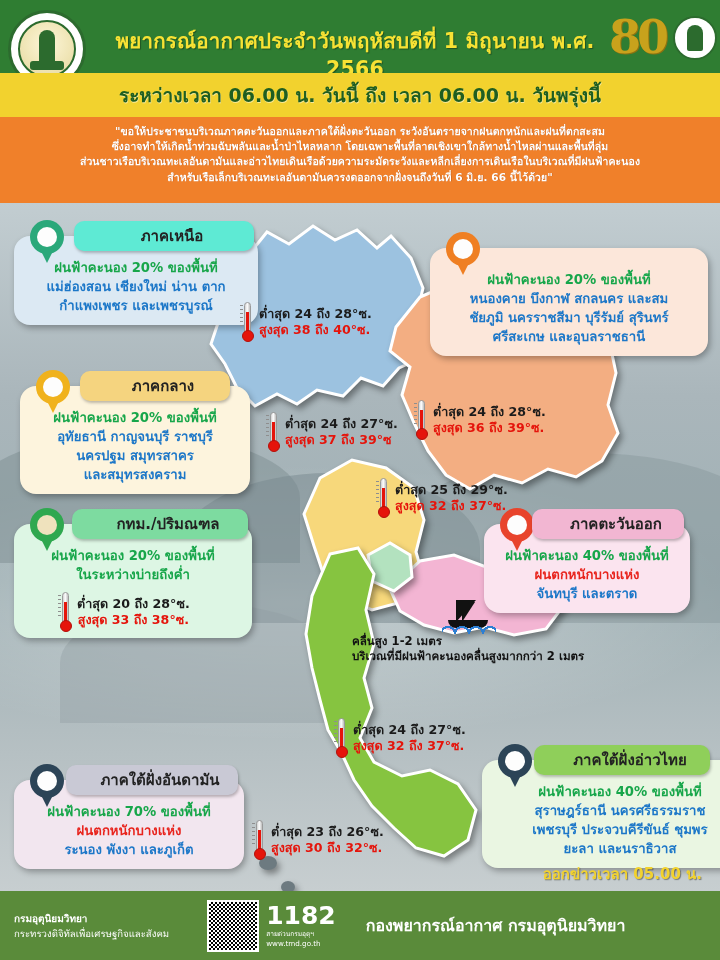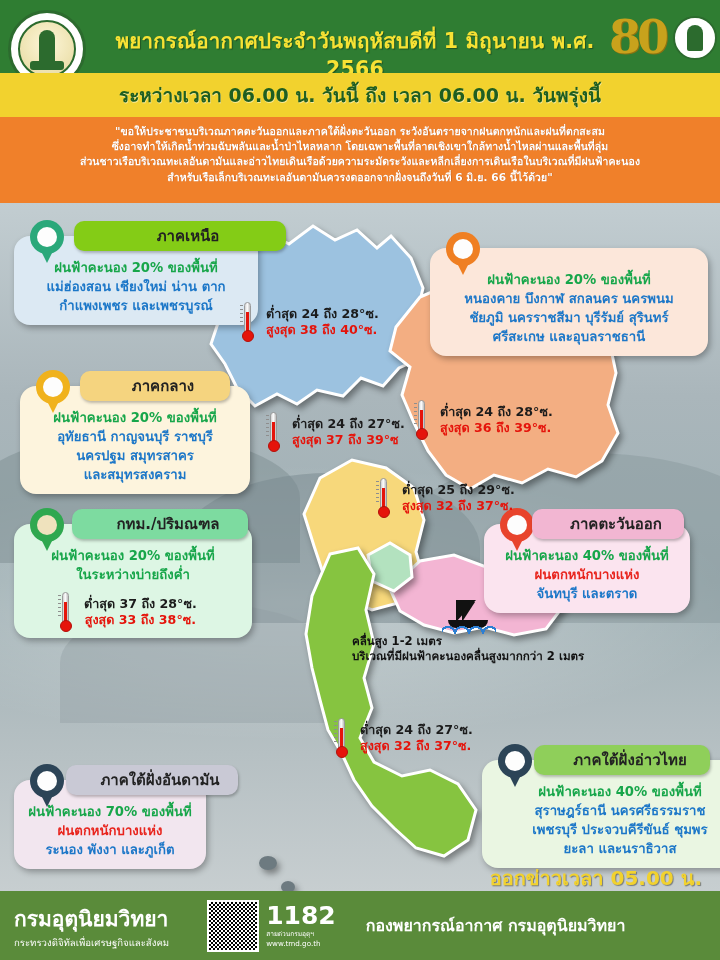--- a/index.html
+++ b/index.html
@@ -117,21 +117,21 @@
   }
   .tab{
     position:absolute; top:-15px; height:30px; border-radius:10px;
     display:flex; align-items:center; justify-content:center;
     padding:0 14px 0 30px;
     font-size:15px; font-weight:bold; color:#222;
     box-shadow:1px 2px 3px rgba(0,0,0,.25);
   }
 
   
-  .temp{ position:absolute; display:flex; align-items:center; gap:12px; }
+  .temp{ position:absolute; display:flex; align-items:center; gap:5px; }
   .thermo{ position:relative; width:14px; height:40px; flex:none; }
   .thermo .tube{
     position:absolute; left:4px; top:0; width:7px; height:30px; border-radius:4px 4px 0 0;
     background:linear-gradient(90deg,#cfcfcf,#ffffff 45%,#bdbdbd);
     border:1px solid #9a9a9a;
   }
   .thermo .fill{
     position:absolute; left:6px; top:10px; width:3px; height:22px; background:#e5140b;
   }
   .thermo .bulb{
@@ -175,31 +175,31 @@
   .wave .boat.blue .waves{
     background:
       radial-gradient(circle at 6px 10px, transparent 6px, #2230d8 6px 8px, transparent 8px),
       radial-gradient(circle at 20px 10px, transparent 6px, #2230d8 6px 8px, transparent 8px),
       radial-gradient(circle at 34px 10px, transparent 6px, #2230d8 6px 8px, transparent 8px),
       radial-gradient(circle at 48px 10px, transparent 6px, #2230d8 6px 8px, transparent 8px);
   }
   .wave .wtxt{ font-size:11.6px; font-weight:bold; color:#121212; line-height:15px; white-space:nowrap;}
 
   .issue-time{
-    position:absolute; right:18px; top:862px; color:#f2d22e; font-size:20px; font-weight:bold;
+    position:absolute; right:18px; top:862px; color:#f2d22e; font-size:15px; font-weight:bold;
     text-shadow:1px 1px 1px rgba(0,0,0,.4);
   }
 
   
   .footer{
     position:absolute; left:0; top:891px; width:720px; height:69px;
     background:#5a8b3a; display:flex; align-items:center;
   }
   .footer .ft-left{ margin-left:14px; color:#fff; }
-  .footer .ft-left .l1{ font-size:21px; font-weight:bold; }
+  .footer .ft-left .l1{ font-size:10px; font-weight:bold; }
   .footer .ft-left .l2{ font-size:9.6px; }
   .footer .qr{
     margin-left:38px; width:52px;height:52px;background:#fff;padding:2px;
   }
   .footer .qr .q{
     width:100%;height:100%;
     background-image:
       repeating-linear-gradient(90deg,#000 0 2px, #fff 2px 4px),
       repeating-linear-gradient(0deg,#000 0 2px, #fff 2px 4px);
     background-blend-mode:difference;
@@ -302,37 +302,37 @@
       </svg>
     </div>
   </div>
 
   <div class="card" id="card-north" style="left:14px;top:236px;width:244px;background:#dce9f3;">
     <div class="pin">
       <div class="head" style="background:#2aa87a;"></div>
       <div class="tip" style="border-top:20px solid #2aa87a;"></div>
       <div class="dot"></div>
     </div>
-    <div class="tab" style="left:60px;width:212px;background:#84cc16;">ภาคเหนือ</div>
+    <div class="tab" style="left:60px;width:180px;background:#5eead4;">ภาคเหนือ</div>
     <div class="body">
       <span class="l-green">ฝนฟ้าคะนอง 20% ของพื้นที่</span>
       <span class="l-blue">แม่ฮ่องสอน เชียงใหม่ น่าน ตาก</span>
       <span class="l-blue">กำแพงเพชร และเพชรบูรณ์</span>
     </div>
   </div>
 
   <div class="card" id="card-ne" style="left:430px;top:248px;width:278px;background:#fce7da;">
     <div class="pin">
       <div class="head" style="background:#ef7f22;"></div>
       <div class="tip" style="border-top:20px solid #ef7f22;"></div>
       <div class="dot"></div>
     </div>
     <div class="body">
       <span class="l-green">ฝนฟ้าคะนอง 20% ของพื้นที่</span>
-      <span class="l-blue">หนองคาย บึงกาฬ สกลนคร นครพนม</span>
+      <span class="l-blue">หนองคาย บึงกาฬ สกลนคร และสม</span>
       <span class="l-blue">ชัยภูมิ นครราชสีมา บุรีรัมย์ สุรินทร์</span>
       <span class="l-blue">ศรีสะเกษ และอุบลราชธานี</span>
     </div>
   </div>
 
   <div class="card" id="card-central" style="left:20px;top:386px;width:230px;background:#fdf4dd;">
     <div class="pin">
       <div class="head" style="background:#f0b21d;"></div>
       <div class="tip" style="border-top:20px solid #f0b21d;"></div>
       <div class="dot"></div>
@@ -358,41 +358,41 @@
       <span class="l-green">ในระหว่างบ่ายถึงค่ำ</span>
     </div>
     <div class="temp" style="position:relative;left:34px;top:8px;">
       <div class="thermo">
         <div class="ticks"></div>
           <div class="tube"></div>
           <div class="fill"></div>
           <div class="bulb"></div>
       </div>
       <div class="vals">
-        <span class="vmin">ต่ำสุด 37 ถึง 28°ซ.</span>
+        <span class="vmin">ต่ำสุด 20 ถึง 28°ซ.</span>
         <span class="vmax">สูงสุด 33 ถึง 38°ซ.</span>
       </div>
     </div>
   </div>
 
   <div class="card" id="card-east" style="left:484px;top:524px;width:206px;background:#fbe4ef;">
     <div class="pin">
       <div class="head" style="background:#e8442c;"></div>
       <div class="tip" style="border-top:20px solid #e8442c;"></div>
       <div class="dot"></div>
     </div>
     <div class="tab" style="left:48px;width:152px;background:#f2b6d2;">ภาคตะวันออก</div>
     <div class="body">
       <span class="l-green">ฝนฟ้าคะนอง 40% ของพื้นที่</span>
       <span class="l-red">ฝนตกหนักบางแห่ง</span>
       <span class="l-blue">จันทบุรี และตราด</span>
     </div>
   </div>
 
-  <div class="card" id="card-andaman" style="left:14px;top:780px;width:192px;background:#f2e6ef;">
+  <div class="card" id="card-andaman" style="left:14px;top:780px;width:230px;background:#f2e6ef;">
     <div class="pin">
       <div class="head" style="background:#2c4457;"></div>
       <div class="tip" style="border-top:20px solid #2c4457;"></div>
       <div class="dot"></div>
     </div>
     <div class="tab" style="left:52px;width:172px;background:#c9c9d5;">ภาคใต้ฝั่งอันดามัน</div>
     <div class="body">
       <span class="l-green">ฝนฟ้าคะนอง 70% ของพื้นที่</span>
       <span class="l-red">ฝนตกหนักบางแห่ง</span>
       <span class="l-blue">ระนอง พังงา และภูเก็ต</span>
@@ -472,20 +472,32 @@
         <div class="tube"></div>
         <div class="fill"></div>
         <div class="bulb"></div>
     </div>
     <div class="vals">
       <span class="vmin">ต่ำสุด 24 ถึง 27°ซ.</span>
       <span class="vmax">สูงสุด 32 ถึง 37°ซ.</span>
     </div>
   </div>
 
+  <div class="temp" style="left:252px;top:820px;">
+    <div class="thermo">
+      <div class="ticks"></div>
+        <div class="tube"></div>
+        <div class="fill"></div>
+        <div class="bulb"></div>
+    </div>
+    <div class="vals">
+      <span class="vmin">ต่ำสุด 23 ถึง 26°ซ.</span>
+      <span class="vmax">สูงสุด 30 ถึง 32°ซ.</span>
+    </div>
+  </div>
 
   <div class="wave" style="left:352px;top:600px;">
     <div class="boat">
       <div class="sail"></div>
         <div class="sail2"></div>
         <div class="hull"></div>
         <div class="waves"></div>
     </div>
     <div class="wtxt">คลื่นสูง  1-2 เมตร</div>
     <div class="wtxt">บริเวณที่มีฝนฟ้าคะนองคลื่นสูงมากกว่า   2 เมตร</div>

